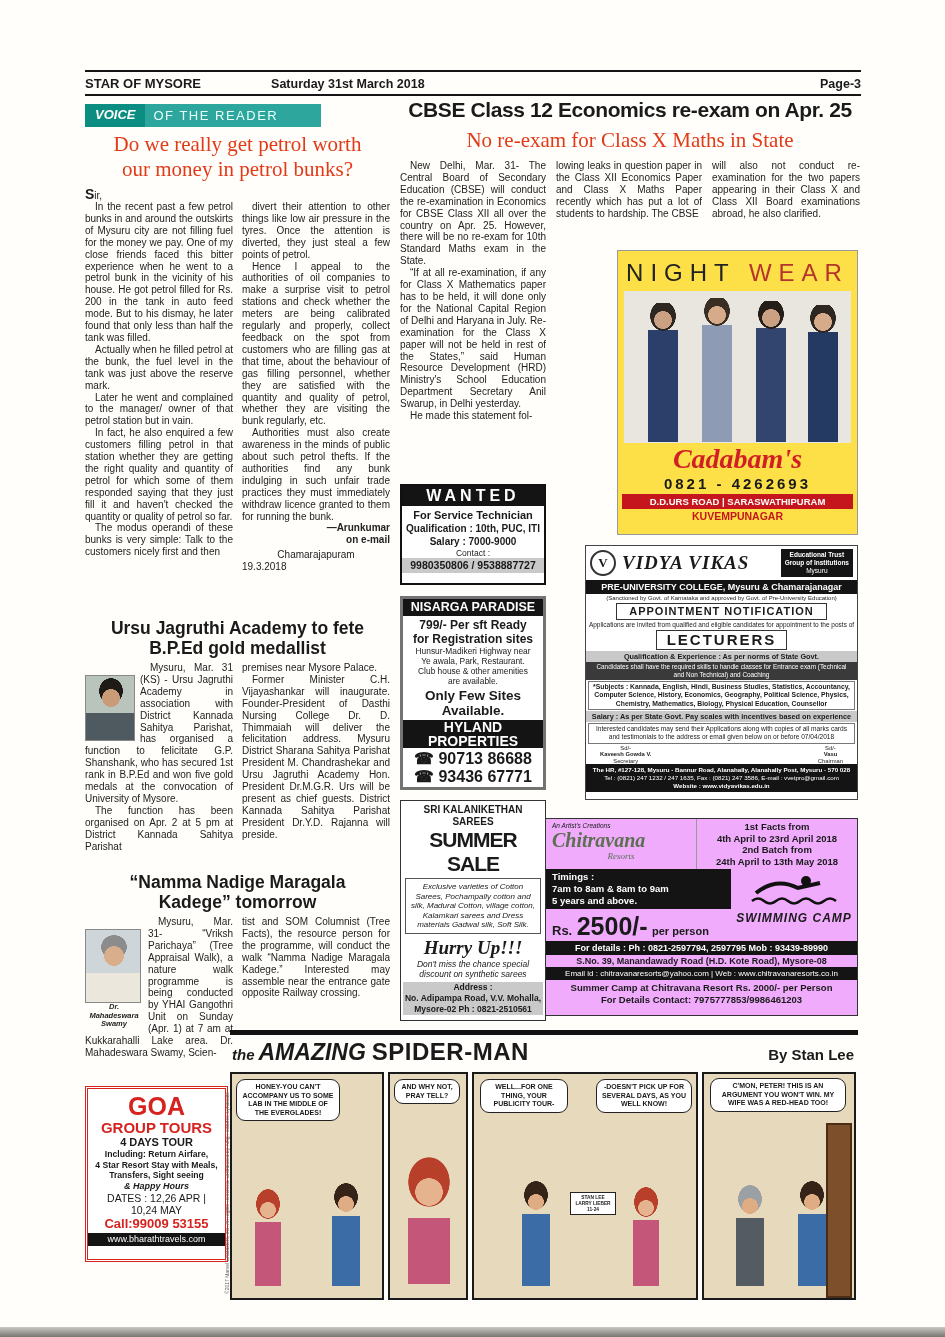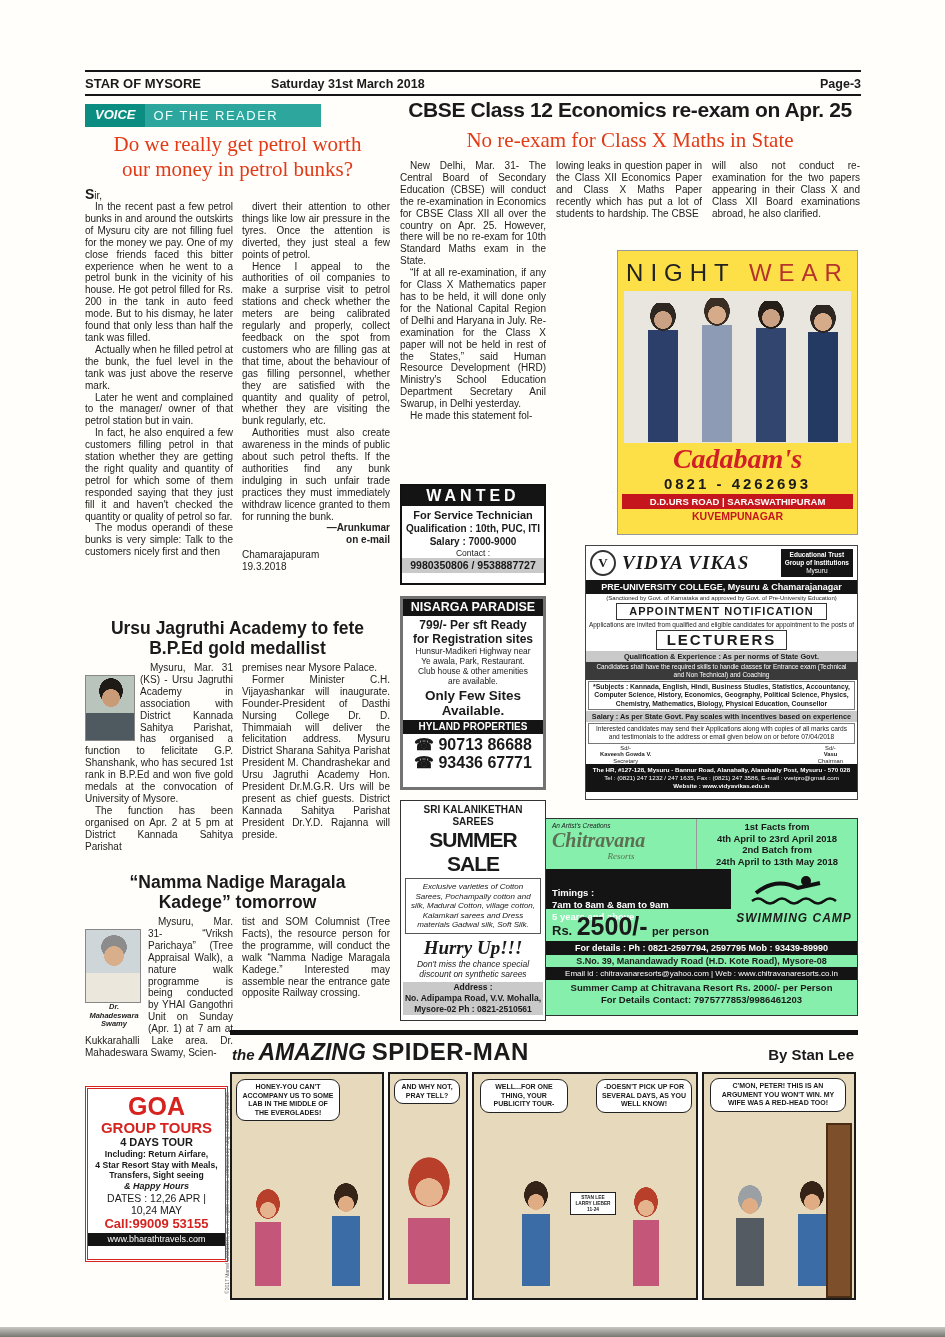--- a/index.html
+++ b/index.html
@@ -52,21 +52,21 @@
     <p>Later he went and complained to the manager/ owner of that petrol station but in vain.</p>
     <p>In fact, he also enquired a few customers filling petrol in that station whether they are getting the right quality and quantity of petrol for which some of them responded saying that they just fill it and haven't checked the quantity or quality of petrol so far.</p>
     <p>The modus operandi of these bunks is very simple: Talk to the customers nicely first and then</p>
   </div>
   <div class="abs bodytext" style="left:242px;top:201px;width:148px;height:416px;overflow:hidden">
     <p>divert their attention to other things like low air pressure in the tyres. Once the attention is diverted, they just steal a few points of petrol.</p>
     <p>Hence I appeal to the authorities of oil companies to make a surprise visit to petrol stations and check whether the meters are being calibrated regularly and properly, collect feedback on the spot from customers who are filling gas at that time, about the behaviour of gas filling personnel, whether they are satisfied with the quantity and quality of petrol, whether they are visiting the bunk regularly, etc.</p>
     <p>Authorities must also create awareness in the minds of public about such petrol thefts. If the authorities find any bunk indulging in such unfair trade practices they must immediately withdraw licence granted to them for running the bunk.</p>
     <p class="b noindent" style="text-align:right">—Arunkumar</p>
     <p class="b noindent" style="text-align:right">on e-mail</p>
-    <p class="noindent" style="text-align:left;margin-top:3px">Chamarajapuram</p>
+    <p class="noindent" style="text-align:center;margin-top:3px">Chamarajapuram</p>
     <p class="noindent" style="text-align:left">19.3.2018</p>
   </div>
 
   <div class="abs b c" style="left:85px;top:618px;width:305px;font-size:17.5px;line-height:20px">
     <div>Ursu Jagruthi Academy to fete</div>
     <div>B.P.Ed gold medallist</div>
   </div>
   <div class="abs bodytext" style="left:85px;top:662px;width:148px;height:206px;overflow:hidden">
     <span class="photo" style="float:left;width:50px;height:66px;margin:13px 5px 2px 0;background-image:radial-gradient(circle 9px at 25px 22px,#c99b76 97%,transparent),radial-gradient(ellipse 12px 13px at 25px 15px,#1e1a16 97%,transparent),linear-gradient(180deg,#b9c4bd 0 58%,#4e5a60 58%)"></span>
     <p>Mysuru, Mar. 31 (KS) - Ursu Jagruthi Academy in association with District Kannada Sahitya Parishat, has organised a function to felicitate G.P. Shanshank, who has secured 1st rank in B.P.Ed and won five gold medals at the convocation of University of Mysore.</p>
@@ -132,21 +132,21 @@
   <div class="abs c" style="left:400px;top:596px;width:146px;height:194px;border:3px solid #737373;background:#fff">
     <span class="adline blackbar b" style="font-size:12.5px;line-height:17px">NISARGA PARADISE</span>
     <span class="adline b" style="font-size:12px;line-height:14px;margin-top:2px">799/- Per sft Ready</span>
     <span class="adline b" style="font-size:12px;line-height:14px">for Registration sites</span>
     <span class="adline" style="font-size:8.4px;line-height:10px">Hunsur-Madikeri Highway near</span>
     <span class="adline" style="font-size:8.4px;line-height:10px">Ye awala, Park, Restaurant.</span>
     <span class="adline" style="font-size:8.4px;line-height:10px">Club house &amp; other amenities</span>
     <span class="adline" style="font-size:8.4px;line-height:10px">are available.</span>
     <span class="adline b" style="font-size:13.5px;line-height:15px;margin-top:2px">Only Few Sites</span>
     <span class="adline b" style="font-size:13.5px;line-height:15px">Available.</span>
-    <span class="adline blackbar b" style="font-size:10px;line-height:14px;margin-top:2px">HYLAND PROPERTIES</span>
+    <span class="adline blackbar b" style="font-size:14px;line-height:14px;margin-top:2px">HYLAND PROPERTIES</span>
     <span class="adline b" style="font-size:16px;line-height:18px;margin-top:2px"><span>☎</span> <span>90713 86688</span></span>
     <span class="adline b" style="font-size:16px;line-height:18px"><span>☎</span> <span>93436 67771</span></span>
   </div>
 
   <div class="abs c" style="left:400px;top:800px;width:146px;height:221px;border:1.5px solid #333;background:#fff;padding:3px 2px">
     <span class="adline b" style="font-size:10px;line-height:12px">SRI KALANIKETHAN SAREES</span>
     <span class="adline b" style="font-size:21px;line-height:24px;letter-spacing:-1px">SUMMER SALE</span>
     <span class="adline i" style="font-size:8px;line-height:9.6px;border:1px solid #555;padding:3px 2px;margin:2px 2px">Exclusive varieties of Cotton Sarees, Pochampally cotton and silk, Madurai Cotton, village cotton, Kalamkari sarees and Dress materials Gadwal silk, Soft Silk.</span>
     <span class="adline serif b i" style="font-size:19px;line-height:23px">Hurry Up!!!</span>
     <span class="adline i" style="font-size:8.5px;line-height:10px;padding:0 4px">Don't miss the chance special discount on synthetic sarees</span>
@@ -204,37 +204,37 @@
           <span class="adline">Chairman</span>
         </span>
     </div>
     <div class="blackbar c" style="font-size:6.2px;line-height:7.8px;padding:2px 2px">
       <span class="adline b">The HR, #127-128, Mysuru - Bannur Road, Alanahally, Alanahally Post, Mysuru - 570 028</span>
       <span class="adline">Tel : (0821) 247 1232 / 247 1635, Fax : (0821) 247 3586, E-mail : vvetpro@gmail.com</span>
       <span class="adline b">Website : www.vidyavikas.edu.in</span>
     </div>
   </div>
 
-  <div class="abs" style="left:545px;top:818px;width:313px;height:198px;border:1.5px solid #333;background:#86efac">
+  <div class="abs" style="left:545px;top:818px;width:313px;height:198px;border:1.5px solid #333;background:#f0abfc">
     <div style="display:flex;height:50px">
       <div style="width:150px;padding:3px 6px">
         <span class="adline i" style="font-size:6.5px">An Artist's Creations</span>
         <span class="adline serif b i" style="font-size:20px;line-height:22px;color:#5d6f52">Chitravana</span>
         <span class="adline serif i c" style="font-size:9px;color:#5d6f52">Resorts</span>
       </div>
       <div class="b c" style="flex:1;border-left:1px solid #999;font-size:9.5px;line-height:11.5px;padding-top:2px">
         <span class="adline">1st Facts from</span>
         <span class="adline">4th April to 23rd April 2018</span>
         <span class="adline">2nd Batch from</span>
         <span class="adline">24th April to 13th May 2018</span>
       </div>
     </div>
     <div style="display:flex;height:72px">
       <div style="width:185px">
-        <div class="blackbar b" style="font-size:9.5px;line-height:12px;padding:18px 6px;height:40px">
+        <div class="blackbar b" style="font-size:9.5px;line-height:12px;padding:2px 6px;height:40px">
           <span class="adline">Timings :</span>
           <span class="adline">7am to 8am &amp; 8am to 9am</span>
           <span class="adline">5 years and above.</span>
         </div>
         <div style="padding:3px 6px 0 6px">
           <span class="b" style="font-size:13px">Rs.</span>
           <span class="b" style="font-size:25px">2500/-</span>
           <span class="b" style="font-size:11px">per person</span>
         </div>
       </div>

